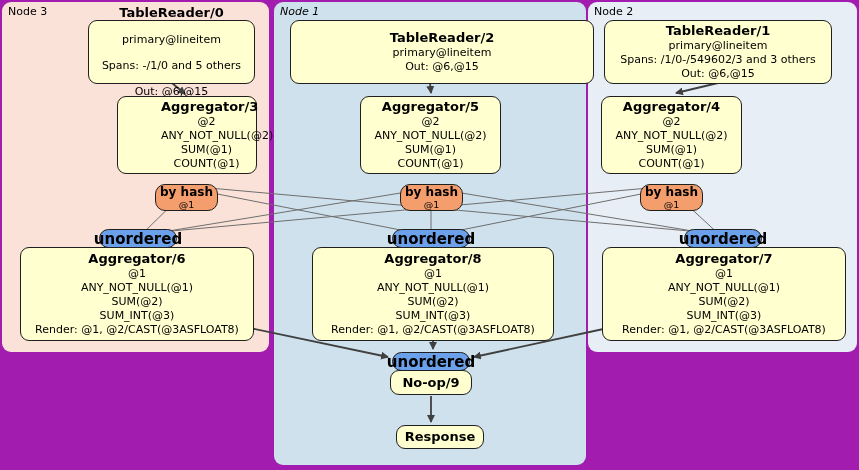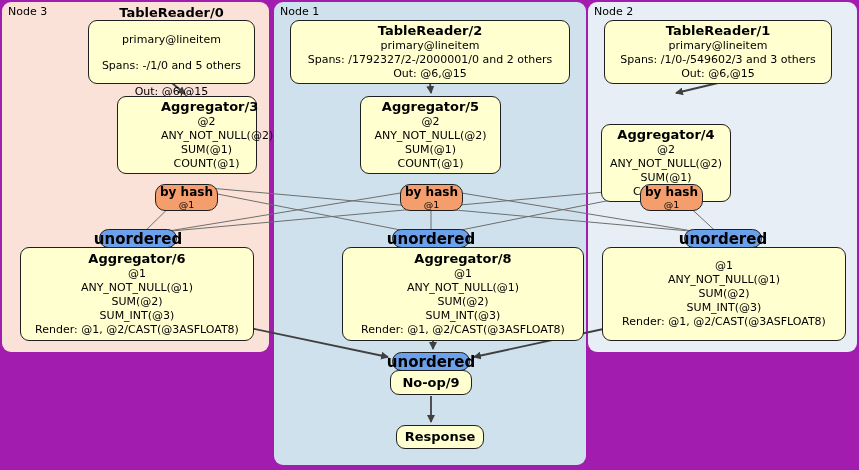--- a/index.html
+++ b/index.html
@@ -40,21 +40,21 @@
 </head>
 <body>
 
 <div class="canvas">
 
   <div class="region" style="left:2px;top:2px;width:267px;height:350px;background:var(--node3-bg);"></div>
   <div class="region" style="left:274px;top:2px;width:312px;height:463px;background:var(--node1-bg);"></div>
   <div class="region" style="left:588px;top:2px;width:269px;height:350px;background:var(--node2-bg);"></div>
 
   <div class="region-label" style="left:8px;top:5px;">Node 3</div>
-  <div class="region-label" style="left:280px;top:5px;">Node 1</div>
+  <div class="region-label" style="left:280px;top:5px;font-style:italic;">Node 1</div>
   <div class="region-label" style="left:594px;top:5px;">Node 2</div>
 
   <svg class="edges" viewBox="0 0 859 470">
     <defs>
       <marker id="arrow" markerWidth="9" markerHeight="8" refX="7" refY="4" orient="auto" markerUnits="userSpaceOnUse">
         <path d="M0,0 L8,4 L0,8 z" fill="#404040"></path>
       </marker>
     </defs>
 
     <g stroke="#6e6e6e" stroke-width="1">
@@ -102,41 +102,40 @@
   </div>
   <div class="pbox" style="left:20px;top:247px;width:234px;height:94px;">
     <div class="title">Aggregator/6</div>
     <div class="line">@1</div>
     <div class="line">ANY_NOT_NULL(@1)</div>
     <div class="line">SUM(@2)</div>
     <div class="line">SUM_INT(@3)</div>
     <div class="line">Render: @1, @2/CAST(@3ASFLOAT8)</div>
   </div>
 
-  <div class="pbox" style="left:290px;top:20px;width:280px;height:64px;">
+  <div class="pbox" style="left:290px;top:20px;width:304px;height:64px;">
     <div class="title">TableReader/2</div>
     <div class="line">primary@lineitem</div>
-    <div class="line">Spans: /1792327/2-/2000001/0 and 2 others</div>
     <div class="line">Out: @6,@15</div>
   </div>
   <div class="pbox" style="left:360px;top:96px;width:141px;height:78px;">
     <div class="title">Aggregator/5</div>
     <div class="line">@2</div>
     <div class="line">ANY_NOT_NULL(@2)</div>
     <div class="line">SUM(@1)</div>
     <div class="line">COUNT(@1)</div>
   </div>
   <div class="router" style="left:400px;top:171px;width:63px;height:27px;">
     <div class="rlabel">by hash</div>
     <div class="rdetail">@1</div>
   </div>
   <div class="sync" style="left:392px;top:229px;width:78px;height:19px;">
     <div class="slabel">unordered</div>
   </div>
-  <div class="pbox" style="left:312px;top:247px;width:242px;height:94px;margin-left:30px;">
+  <div class="pbox" style="left:312px;top:247px;width:242px;height:94px;">
     <div class="title">Aggregator/8</div>
     <div class="line">@1</div>
     <div class="line">ANY_NOT_NULL(@1)</div>
     <div class="line">SUM(@2)</div>
     <div class="line">SUM_INT(@3)</div>
     <div class="line">Render: @1, @2/CAST(@3ASFLOAT8)</div>
   </div>
   <div class="sync" style="left:392px;top:352px;width:78px;height:19px;">
     <div class="slabel">unordered</div>
   </div>
@@ -146,35 +145,36 @@
   <div class="pbox" style="left:396px;top:425px;width:88px;height:24px;">
     <div class="title">Response</div>
   </div>
 
   <div class="pbox" style="left:604px;top:20px;width:228px;height:64px;">
     <div class="title">TableReader/1</div>
     <div class="line">primary@lineitem</div>
     <div class="line">Spans: /1/0-/549602/3 and 3 others</div>
     <div class="line">Out: @6,@15</div>
   </div>
-  <div class="pbox" style="left:601px;top:96px;width:130px;height:78px;margin-top:28px;">
+  <div class="pbox" style="left:601px;top:96px;width:141px;height:78px;">
     <div class="title">Aggregator/4</div>
     <div class="line">@2</div>
     <div class="line">ANY_NOT_NULL(@2)</div>
     <div class="line">SUM(@1)</div>
     <div class="line">COUNT(@1)</div>
   </div>
   <div class="router" style="left:640px;top:171px;width:63px;height:27px;">
     <div class="rlabel">by hash</div>
     <div class="rdetail">@1</div>
   </div>
   <div class="sync" style="left:684px;top:229px;width:78px;height:19px;">
     <div class="slabel">unordered</div>
   </div>
   <div class="pbox" style="left:602px;top:247px;width:244px;height:94px;">
+    <div class="title">Aggregator/7</div>
     <div class="line">@1</div>
     <div class="line">ANY_NOT_NULL(@1)</div>
     <div class="line">SUM(@2)</div>
     <div class="line">SUM_INT(@3)</div>
     <div class="line">Render: @1, @2/CAST(@3ASFLOAT8)</div>
   </div>
 
 </div>
 
 </body></html>

